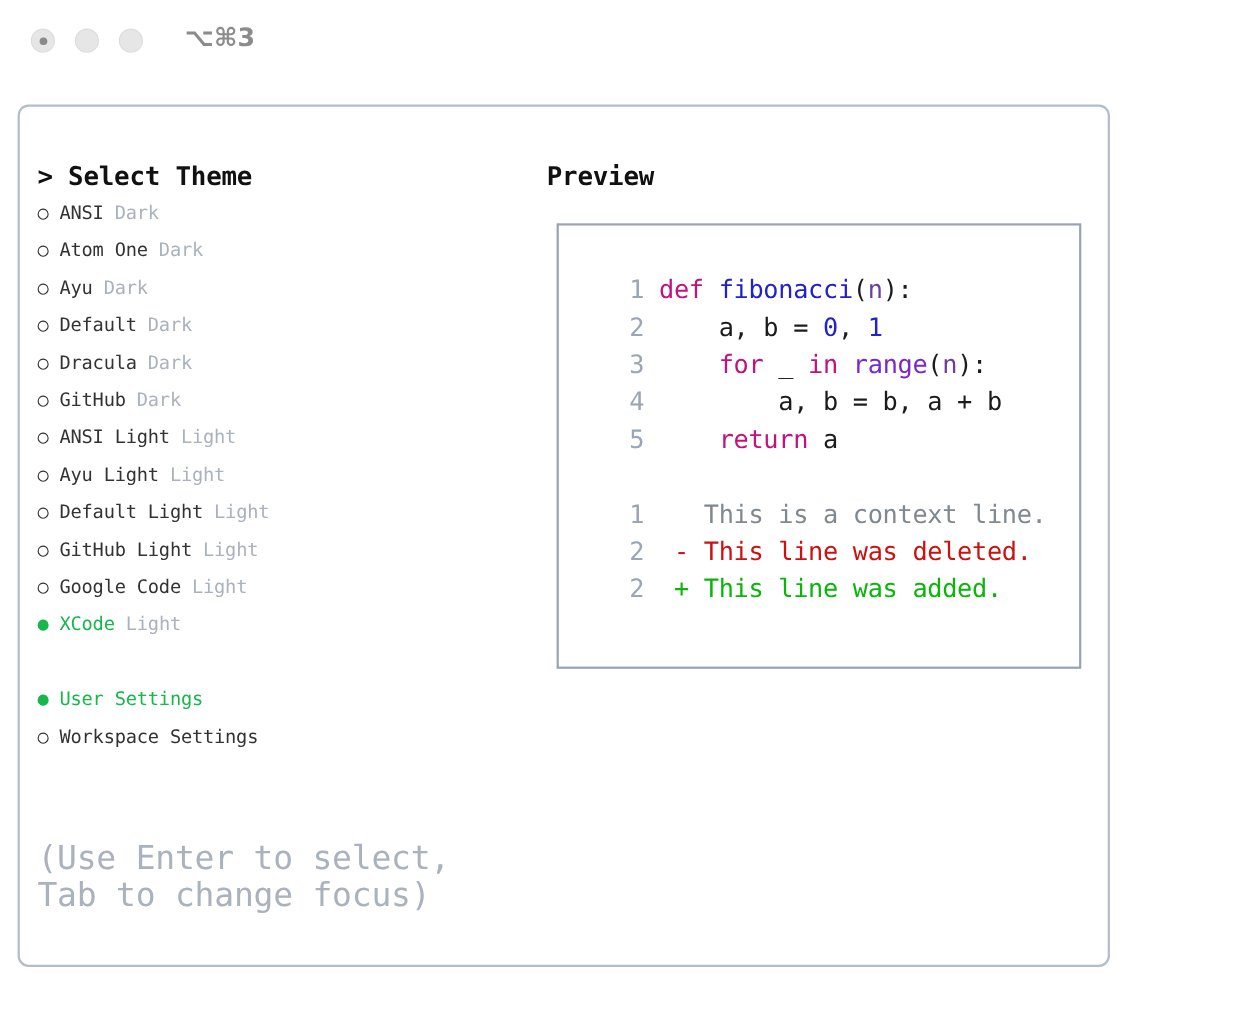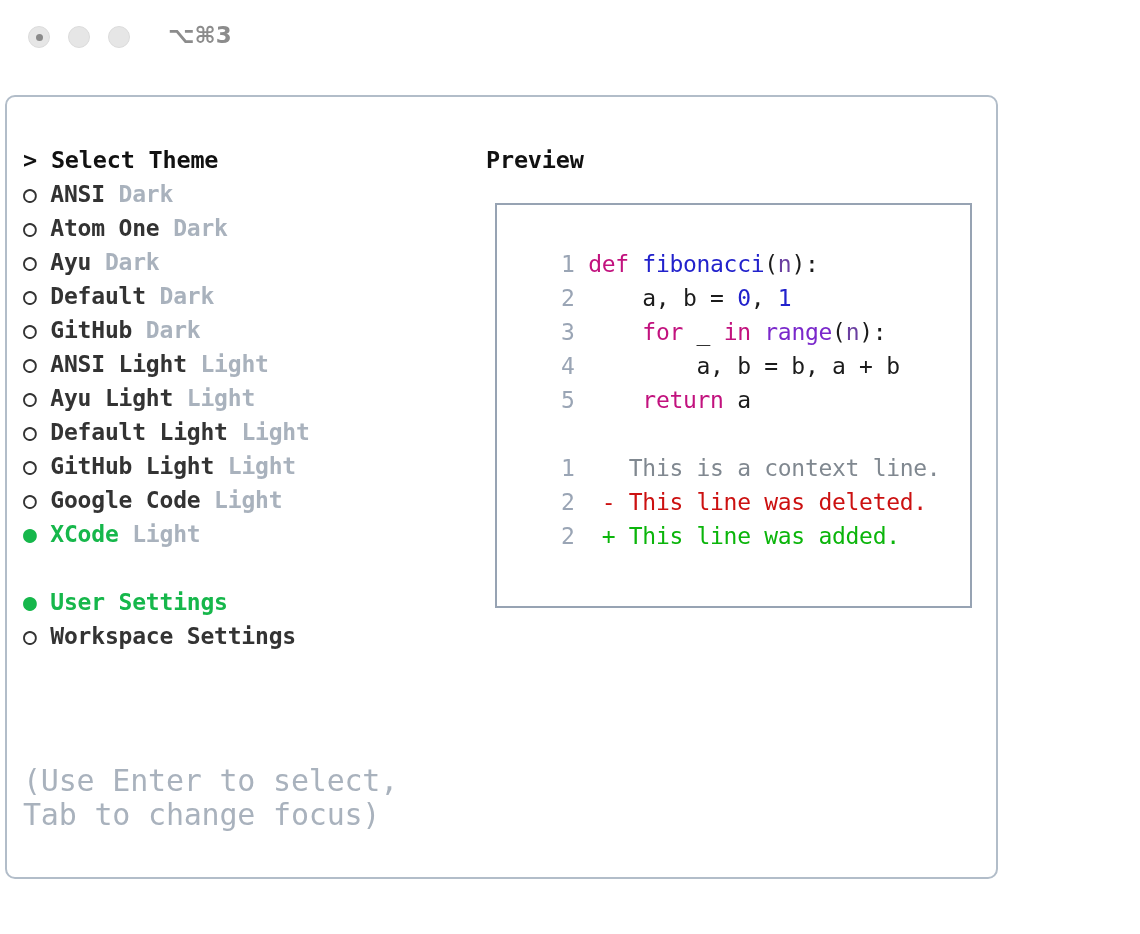--- a/index.html
+++ b/index.html
@@ -69,21 +69,21 @@
     font-size: 23px;
     font-weight: 600;
     color: #8c8c8c;
     letter-spacing: 0px;
     white-space: pre;
   }
 
   
   #main-panel {
     position: absolute;
-    left: 5px;
+    left: 16px;
     top: 95px;
     width: 993px;
     height: 784px;
     border: 2px solid #b2bdc9;
     border-radius: 10px;
     box-sizing: border-box;
     background: #ffffff;
   }
 
   
@@ -97,27 +97,26 @@
   .list-header {
     font-size: 23.5px;
     font-weight: bold;
     color: #111111;
     line-height: 34px;
     white-space: pre;
     letter-spacing: -0.2px;
   }
 
   .opt-row {
-    font-size: 23px;
+    font-size: 17px;
     line-height: 34px;
     white-space: pre;
     color: #333333;
     letter-spacing: -0.2px;
     display: block;
-    font-weight: bold;
   }
   .bullet {
     display: inline;
   }
   .opt-row.selected .bullet,
   .opt-row.selected .opt-label {
     color: #16b74b;
   }
   .opt-row .bullet { color: #333333; }
   .opt-label { color: #333333; }
@@ -221,20 +220,21 @@
 
   <div id="main-panel">
 
     <div id="theme-column">
       <div class="list-header">&gt; Select Theme</div>
       <div id="theme-options">
           <div class="opt-row"><span class="bullet">○</span> <span class="opt-label">ANSI</span> <span class="opt-tag">Dark</span></div>
           <div class="opt-row"><span class="bullet">○</span> <span class="opt-label">Atom One</span> <span class="opt-tag">Dark</span></div>
           <div class="opt-row"><span class="bullet">○</span> <span class="opt-label">Ayu</span> <span class="opt-tag">Dark</span></div>
           <div class="opt-row"><span class="bullet">○</span> <span class="opt-label">Default</span> <span class="opt-tag">Dark</span></div>
+          <div class="opt-row"><span class="bullet">○</span> <span class="opt-label">Dracula</span> <span class="opt-tag">Dark</span></div>
           <div class="opt-row"><span class="bullet">○</span> <span class="opt-label">GitHub</span> <span class="opt-tag">Dark</span></div>
           <div class="opt-row"><span class="bullet">○</span> <span class="opt-label">ANSI Light</span> <span class="opt-tag">Light</span></div>
           <div class="opt-row"><span class="bullet">○</span> <span class="opt-label">Ayu Light</span> <span class="opt-tag">Light</span></div>
           <div class="opt-row"><span class="bullet">○</span> <span class="opt-label">Default Light</span> <span class="opt-tag">Light</span></div>
           <div class="opt-row"><span class="bullet">○</span> <span class="opt-label">GitHub Light</span> <span class="opt-tag">Light</span></div>
           <div class="opt-row"><span class="bullet">○</span> <span class="opt-label">Google Code</span> <span class="opt-tag">Light</span></div>
           <div class="opt-row selected"><span class="bullet">●</span> <span class="opt-label">XCode</span> <span class="opt-tag">Light</span></div>
         </div>
 
       <div class="spacer-sm"></div>

